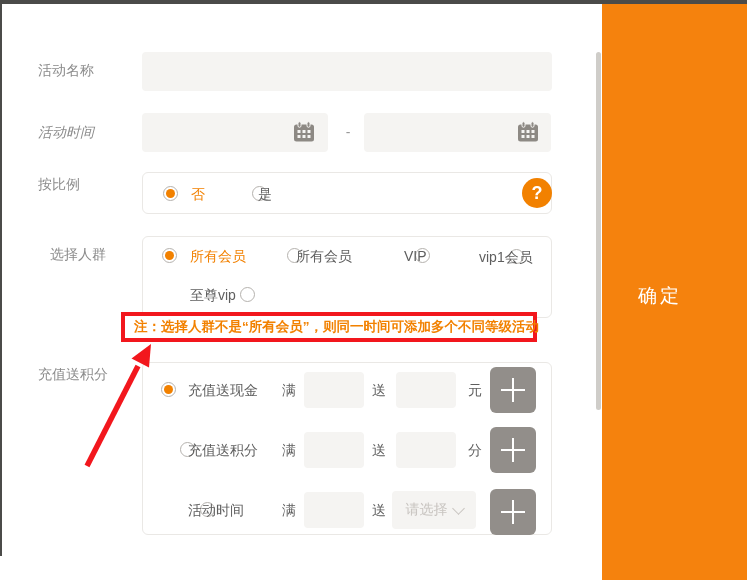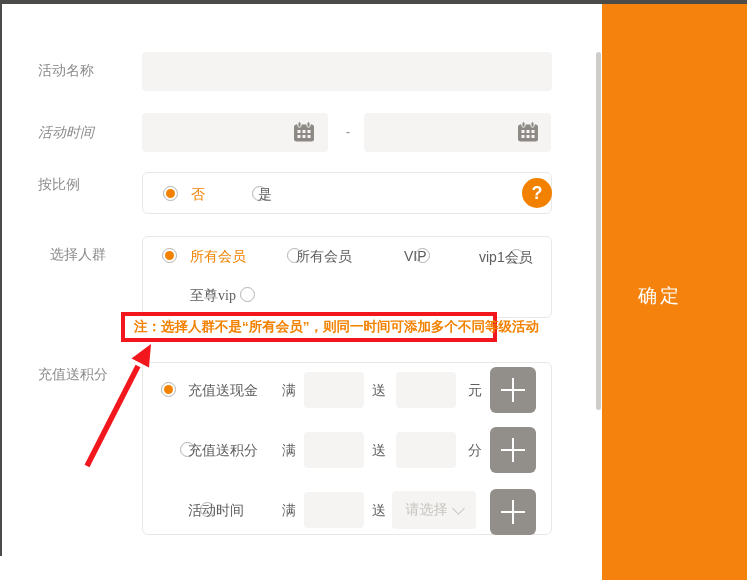--- a/index.html
+++ b/index.html
@@ -104,25 +104,25 @@
   <div class="abs groupbox" style="left:142px;top:236px;width:410px;height:82px;">
     <span class="radio sel abs" style="left:19px;top:11px;"></span>
     <span class="opt orange abs" style="left:47px;top:11px;">所有会员</span>
     <span class="radio abs" style="left:125px;top:11px;"></span>
     <span class="opt abs" style="left:153px;top:11px;">所有会员</span>
     <span class="radio abs" style="left:233px;top:11px;"></span>
     <span class="opt abs" style="left:261px;top:11px;">VIP</span>
     <span class="radio abs" style="left:308px;top:12px;"></span>
     <span class="opt abs" style="left:336px;top:12px;">vip1会员</span>
     <span class="radio abs" style="left:19px;top:50px;"></span>
-    <span class="opt abs" style="left:47px;top:50px;font-family:Liberation Serif, serif;">至尊vip</span>
+    <span class="opt abs" style="left:47px;top:50px;">至尊vip</span>
   </div>
 
   
-  <div class="abs note-box" style="left:121px;top:312px;width:376px;height:30px;">
+  <div class="abs note-box" style="left:121px;top:312px;width:416px;height:30px;">
     <span class="note-text">注：选择人群不是“所有会员”，则同一时间可添加多个不同等级活动</span>
   </div>
 
   
   <div class="abs groupbox" style="left:142px;top:362px;width:410px;height:173px;"></div>
 
   
   <span class="radio sel abs" style="left:161px;top:382px;"></span>
   <span class="opt abs" style="left:188px;top:382px;">充值送现金</span>
   <span class="opt abs" style="left:282px;top:382px;">满</span>

